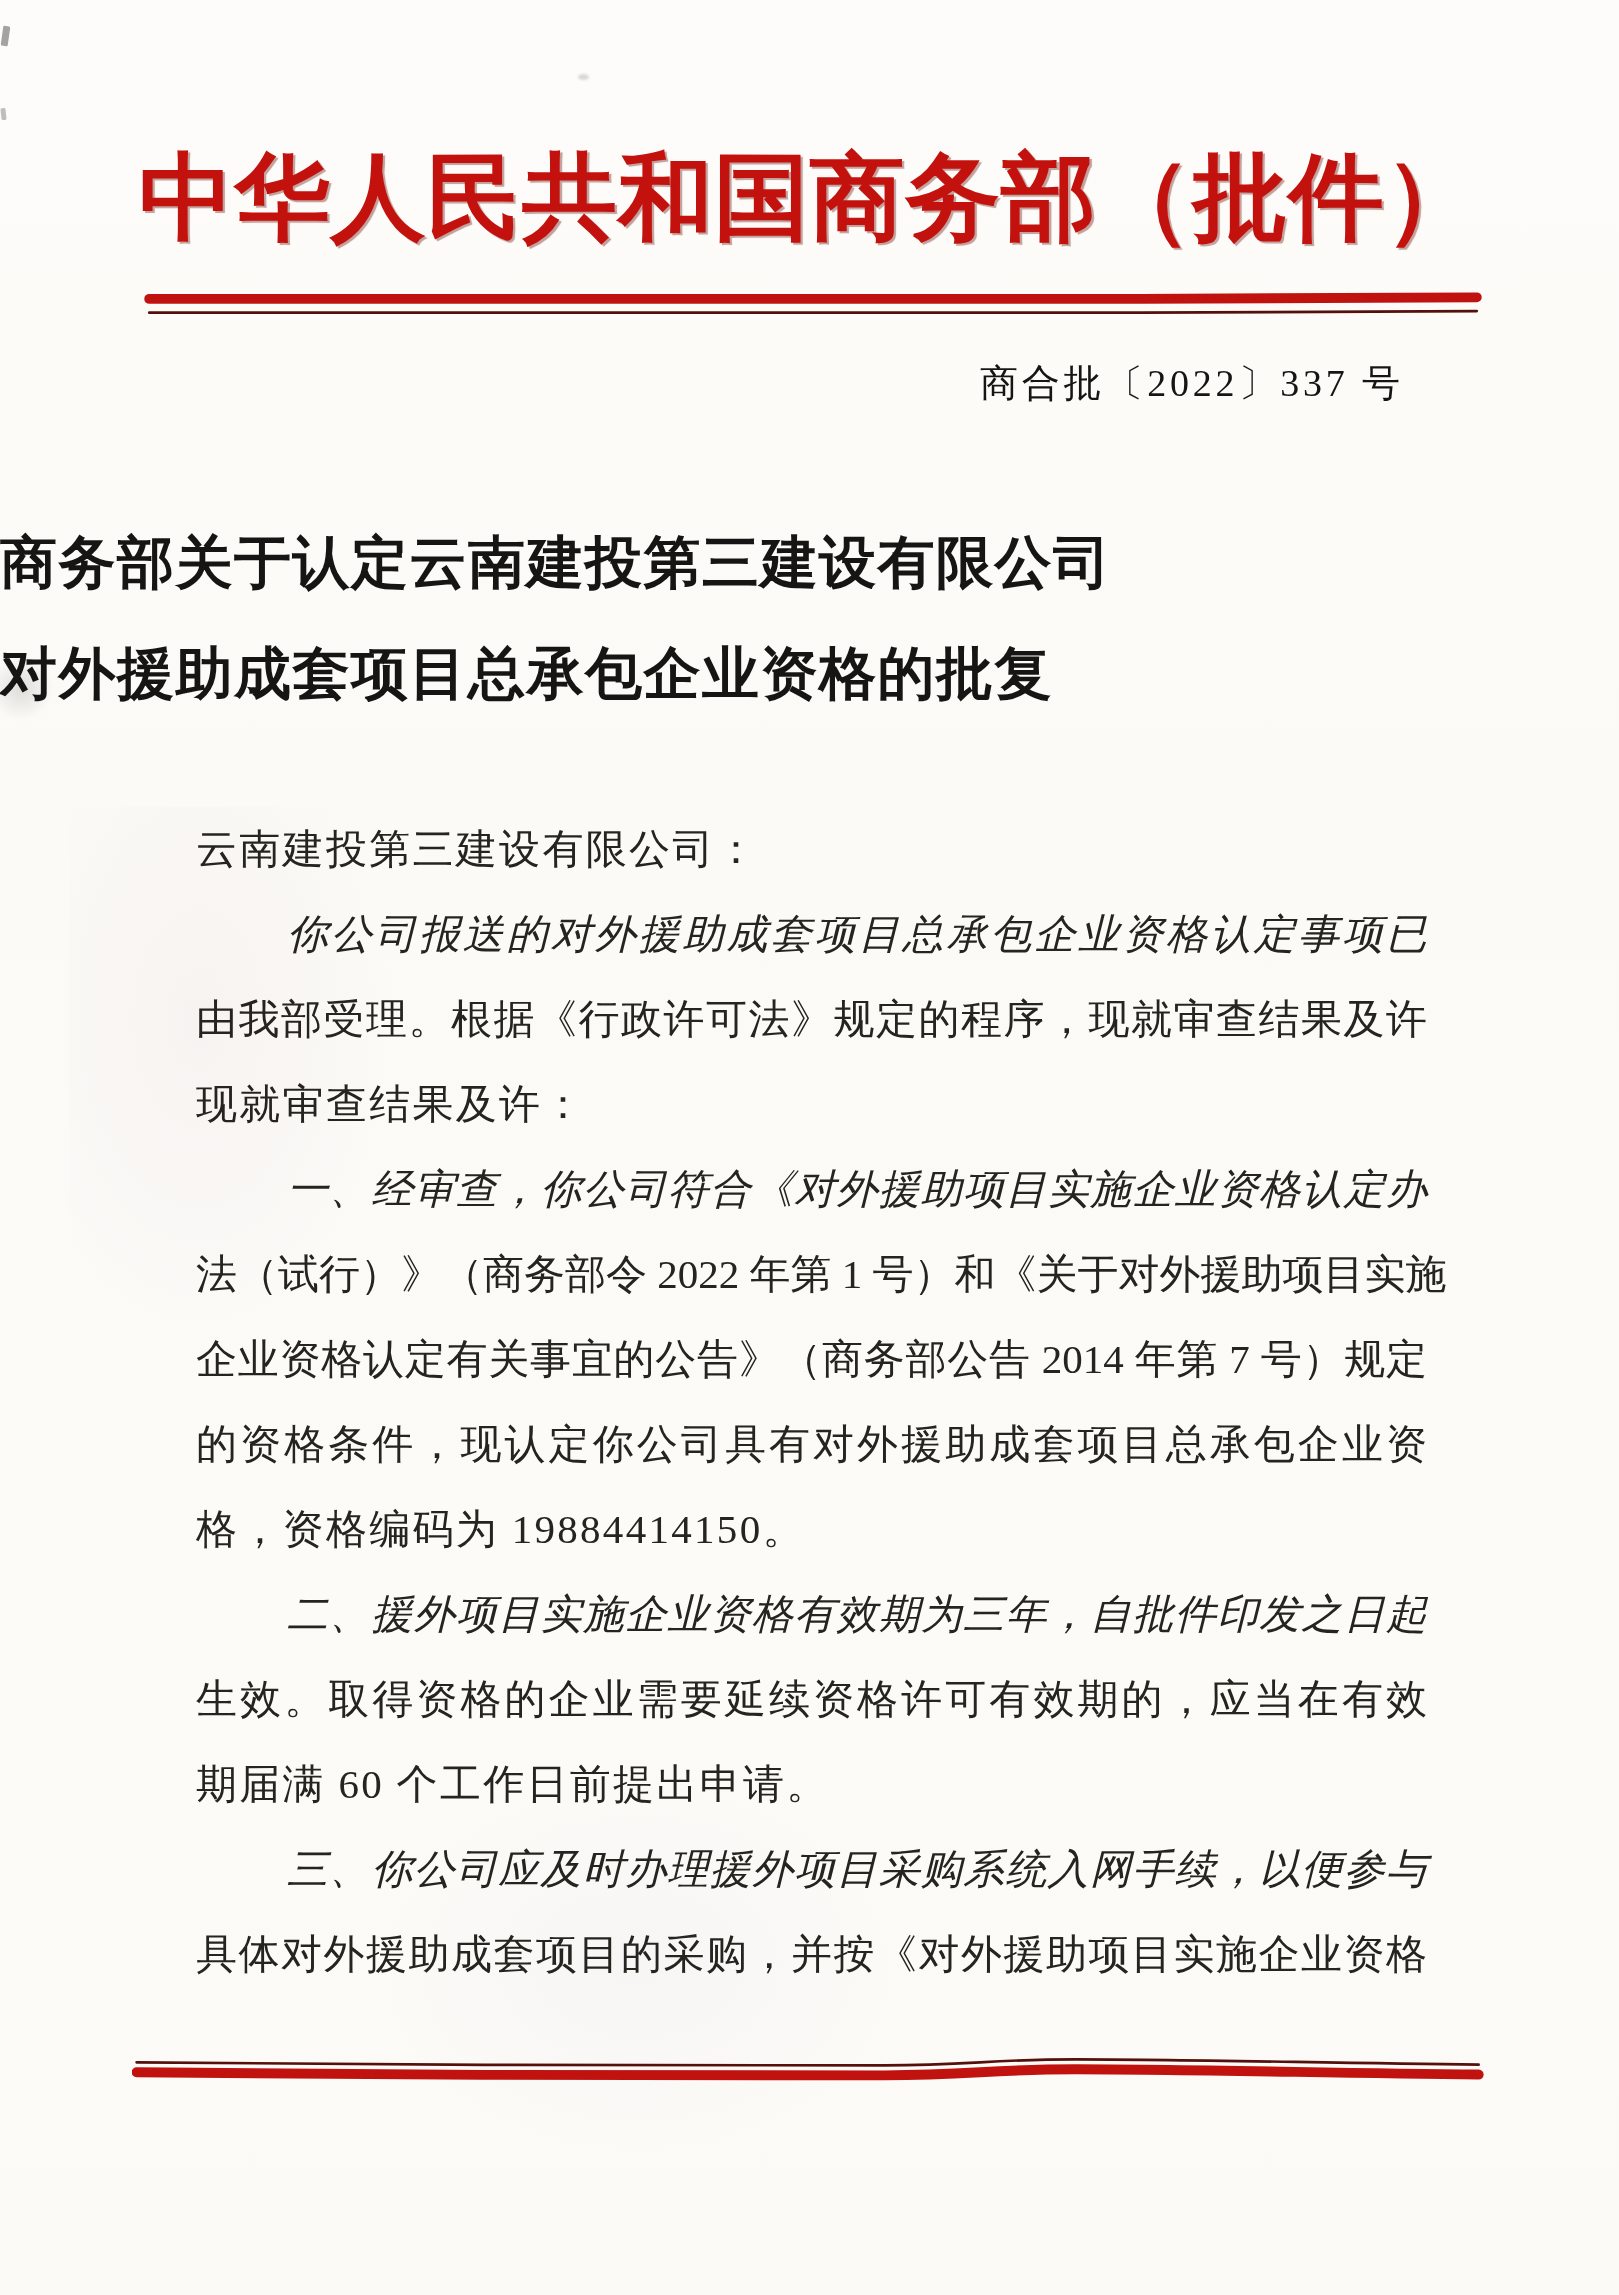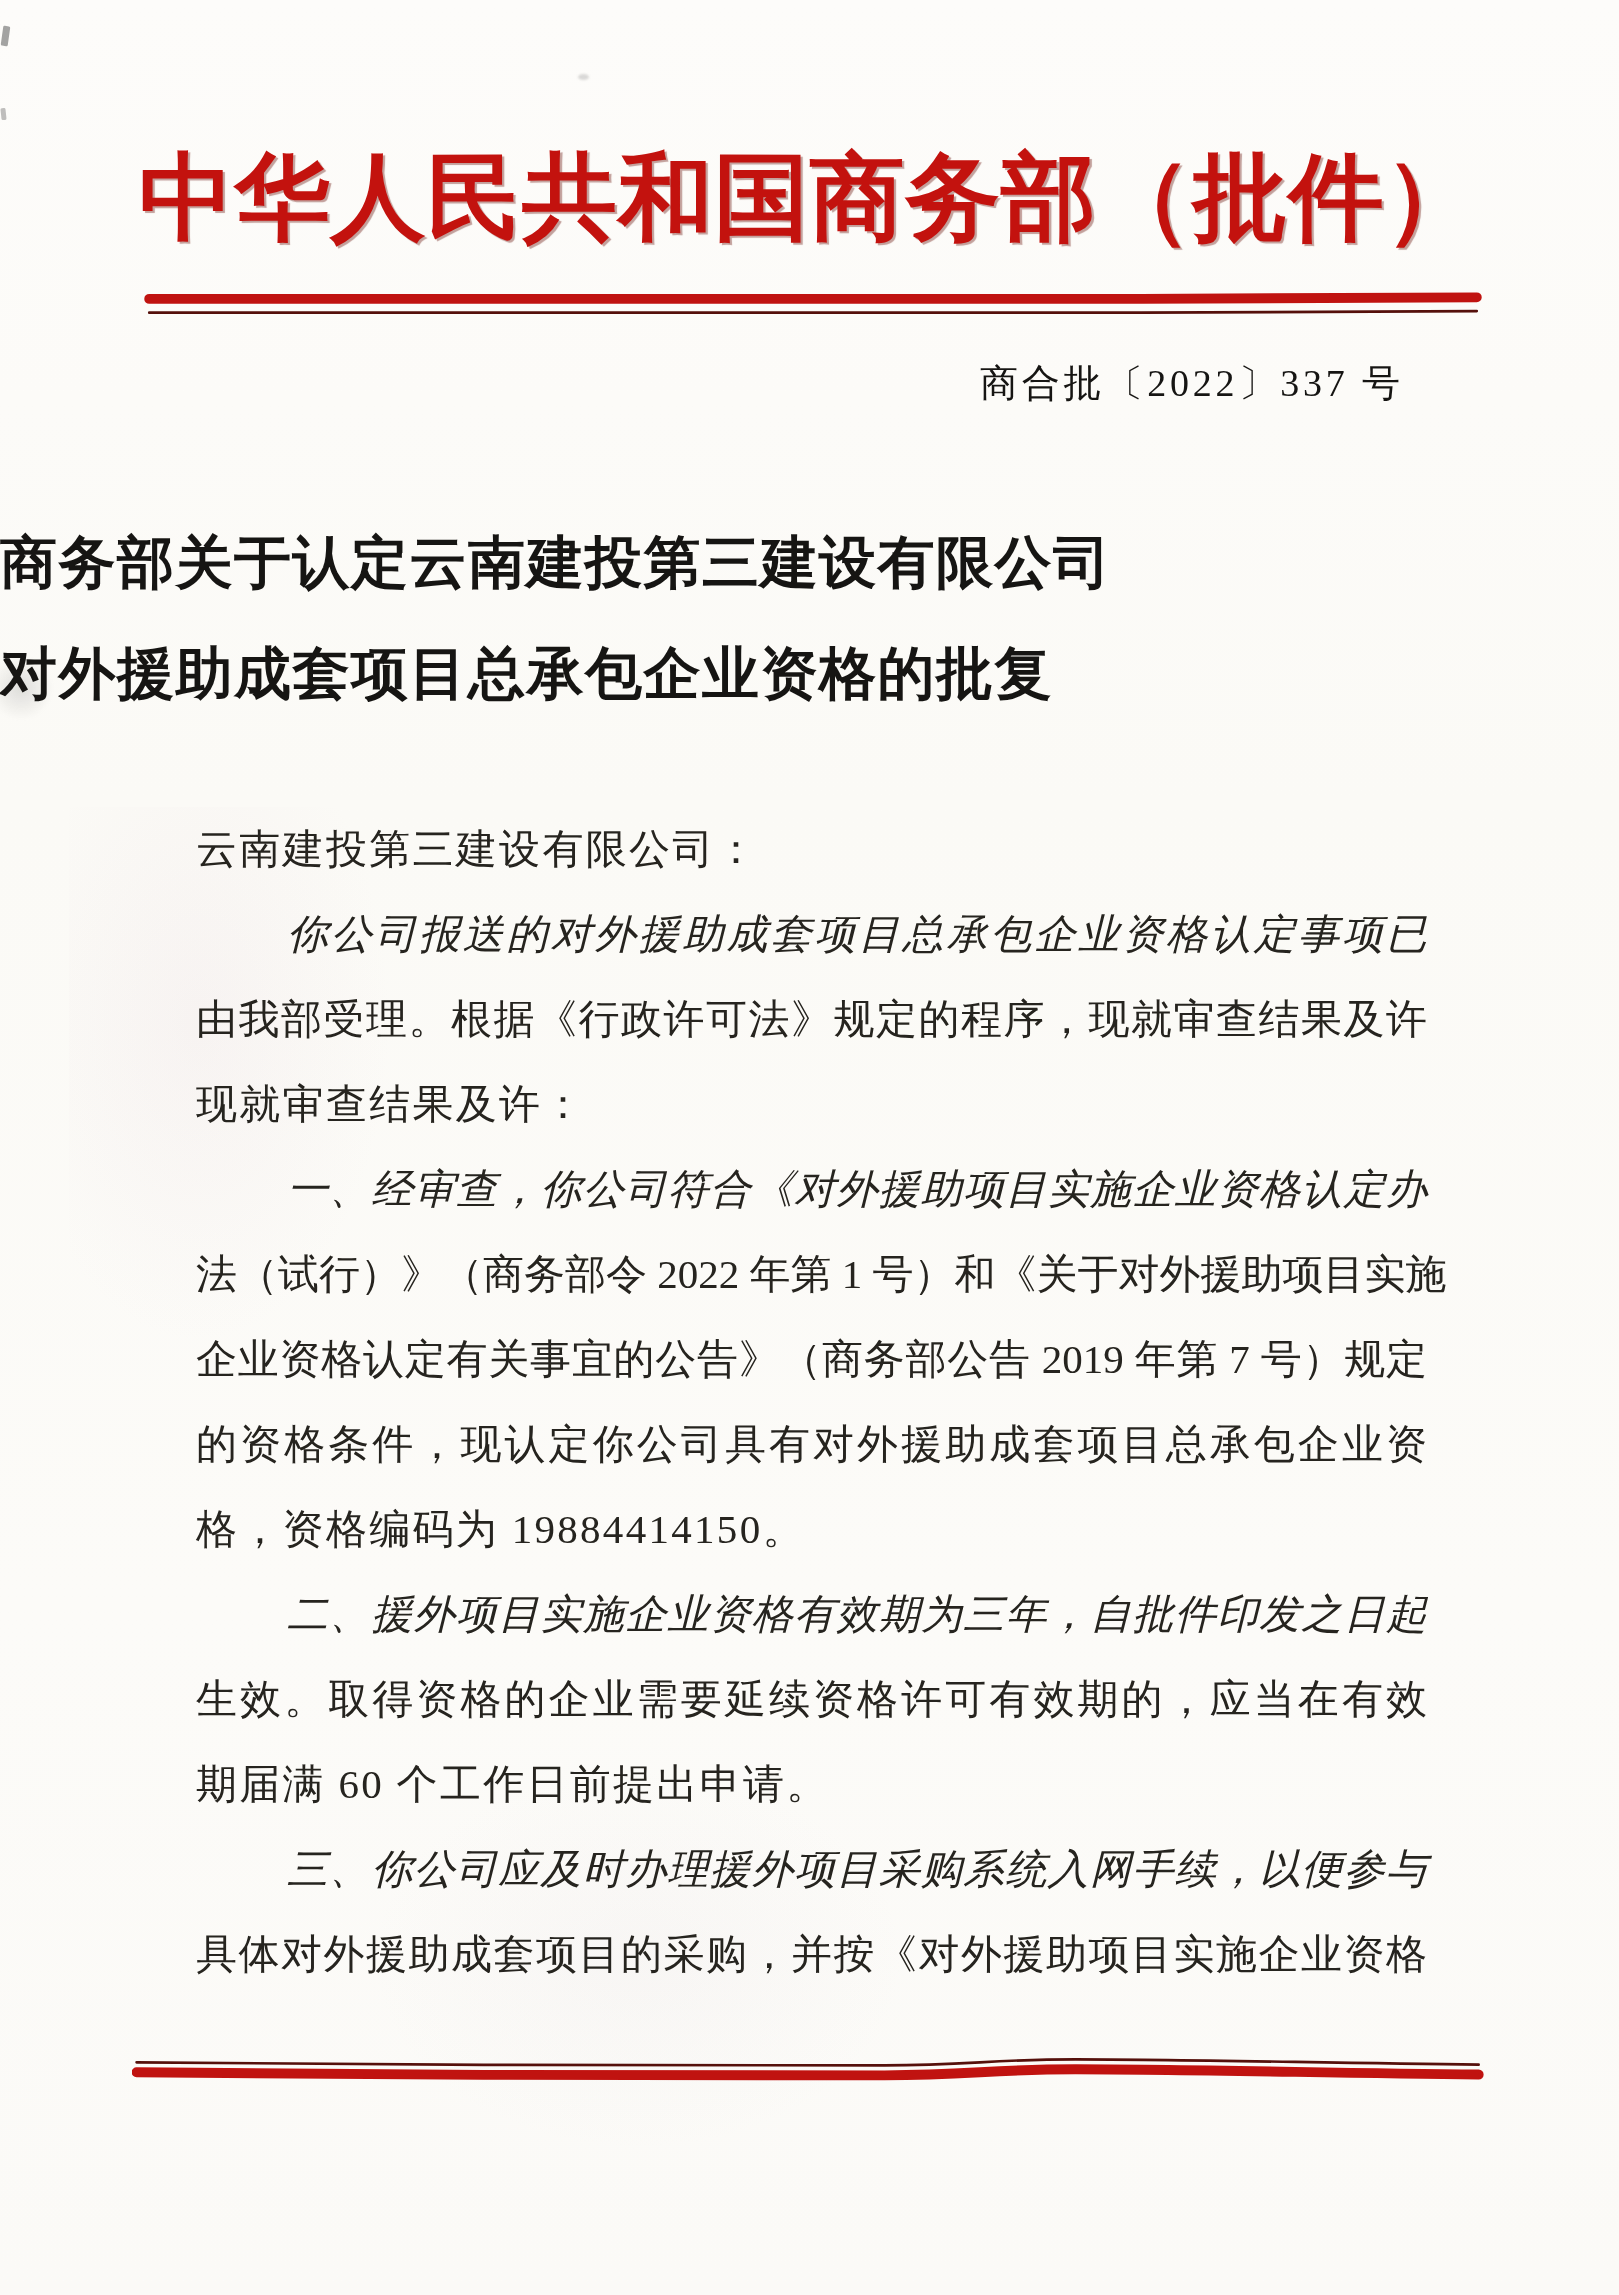--- a/index.html
+++ b/index.html
@@ -92,21 +92,21 @@
     <div class="doc-title-line">对外援助成套项目总承包企业资格的批复</div>
   </div>
 
   <div class="body-block">
     <div class="line short">云南建投第三建设有限公司：</div>
     <div class="line indent">你公司报送的对外援助成套项目总承包企业资格认定事项已</div>
     <div class="line">由我部受理。根据《行政许可法》规定的程序，现就审查结果及许</div>
     <div class="line short">现就审查结果及许：</div>
     <div class="line indent">一、经审查，你公司符合《对外援助项目实施企业资格认定办</div>
     <div class="line">法（试行）》（商务部令 2022 年第 1 号）和《关于对外援助项目实施</div>
-    <div class="line">企业资格认定有关事宜的公告》（商务部公告 2019 年第 7 号）规定</div>
+    <div class="line">企业资格认定有关事宜的公告》（商务部公告 2014 年第 7 号）规定</div>
     <div class="line">的资格条件，现认定你公司具有对外援助成套项目总承包企业资</div>
     <div class="line short">格，资格编码为 19884414150。</div>
     <div class="line indent">二、援外项目实施企业资格有效期为三年，自批件印发之日起</div>
     <div class="line">生效。取得资格的企业需要延续资格许可有效期的，应当在有效</div>
     <div class="line short">期届满 60 个工作日前提出申请。</div>
     <div class="line indent">三、你公司应及时办理援外项目采购系统入网手续，以便参与</div>
     <div class="line">具体对外援助成套项目的采购，并按《对外援助项目实施企业资格</div>
   </div>
 
   <svg class="rule rule-bottom" width="1352" height="26" viewBox="0 0 1760 34">

